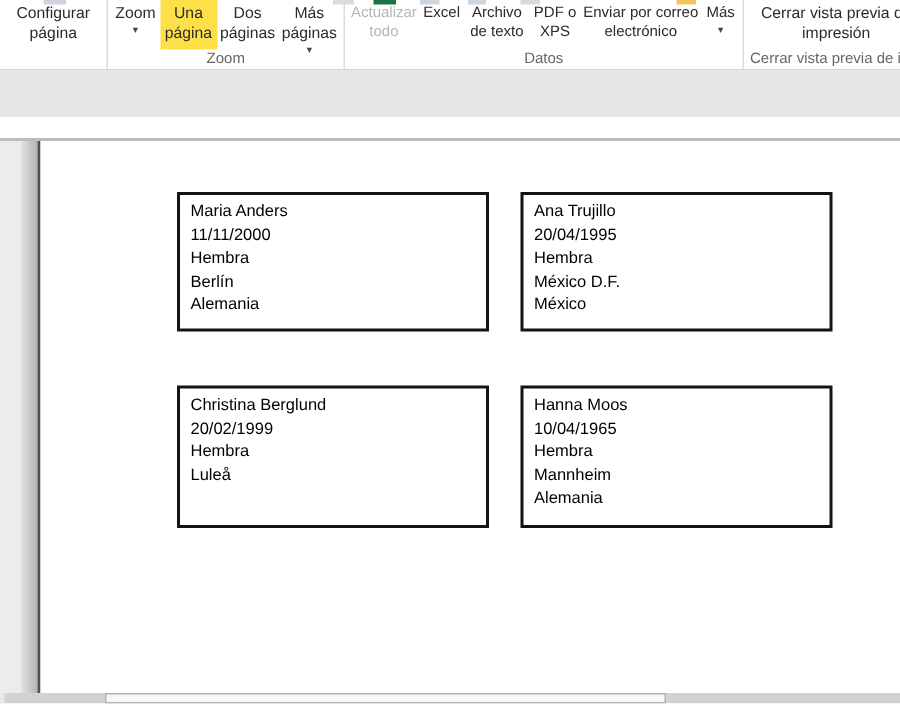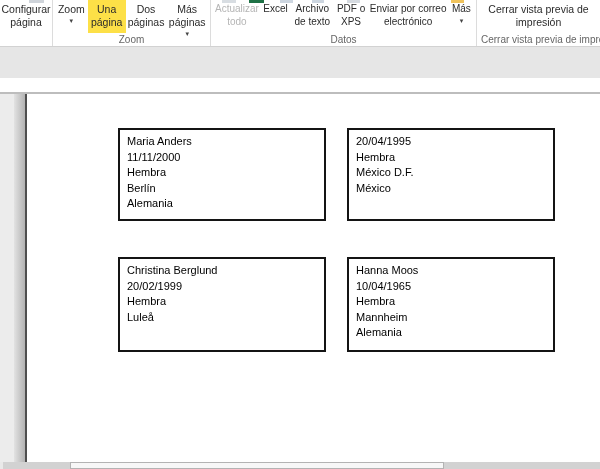--- a/index.html
+++ b/index.html
@@ -58,21 +58,21 @@
   <div id="ribbon">
 
     <div class="frag" style="left:29px;width:15px;background:#cfd4da;"></div>
     <div class="frag" style="left:222px;width:14px;background:#d8dde2;"></div>
     <div class="frag" style="left:249px;width:15px;background:#1e7145;"></div>
     <div class="frag" style="left:280px;width:13px;background:#cdd6e0;"></div>
     <div class="frag" style="left:312px;width:12px;background:#cdd6e0;"></div>
     <div class="frag" style="left:347px;width:13px;background:#d5dae0;"></div>
     <div class="frag" style="left:451px;width:13px;background:#f0c35c;"></div>
 
-    <div class="rgroup" style="width:53px;">
+    <div class="rgroup" style="width:72px;">
       <div class="btnrow" style="justify-content:center;">
         <button class="rbtn" style="border:none;background:none;width:52px;">Configurar página</button>
       </div>
     </div>
 
     <div class="rgroup" style="width:158px;">
       <div class="btnrow">
         <button class="rbtn" style="border:none;background:none;width:36px;">
           <span>Zoom</span>
           <span class="arrow">▾</span>
@@ -123,20 +123,21 @@
 
       <div class="card" style="left:91px;top:34px;">
         <div>Maria Anders</div>
         <div>11/11/2000</div>
         <div>Hembra</div>
         <div>Berlín</div>
         <div>Alemania</div>
       </div>
 
       <div class="card" style="left:320px;top:34px;">
+        <div>Ana Trujillo</div>
         <div>20/04/1995</div>
         <div>Hembra</div>
         <div>México D.F.</div>
         <div>México</div>
       </div>
 
       <div class="card" style="left:91px;top:163px;height:95px;">
         <div>Christina Berglund</div>
         <div>20/02/1999</div>
         <div>Hembra</div>

